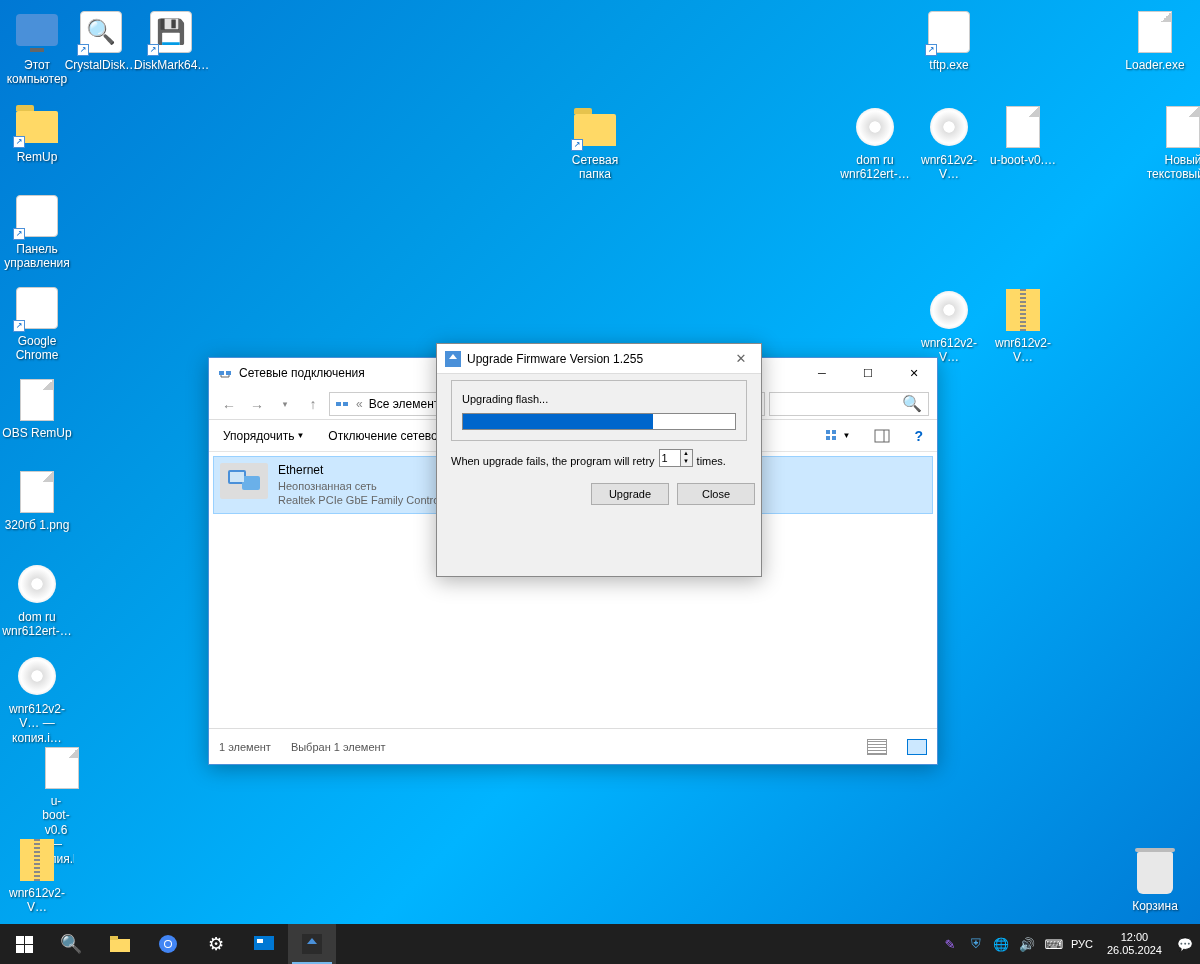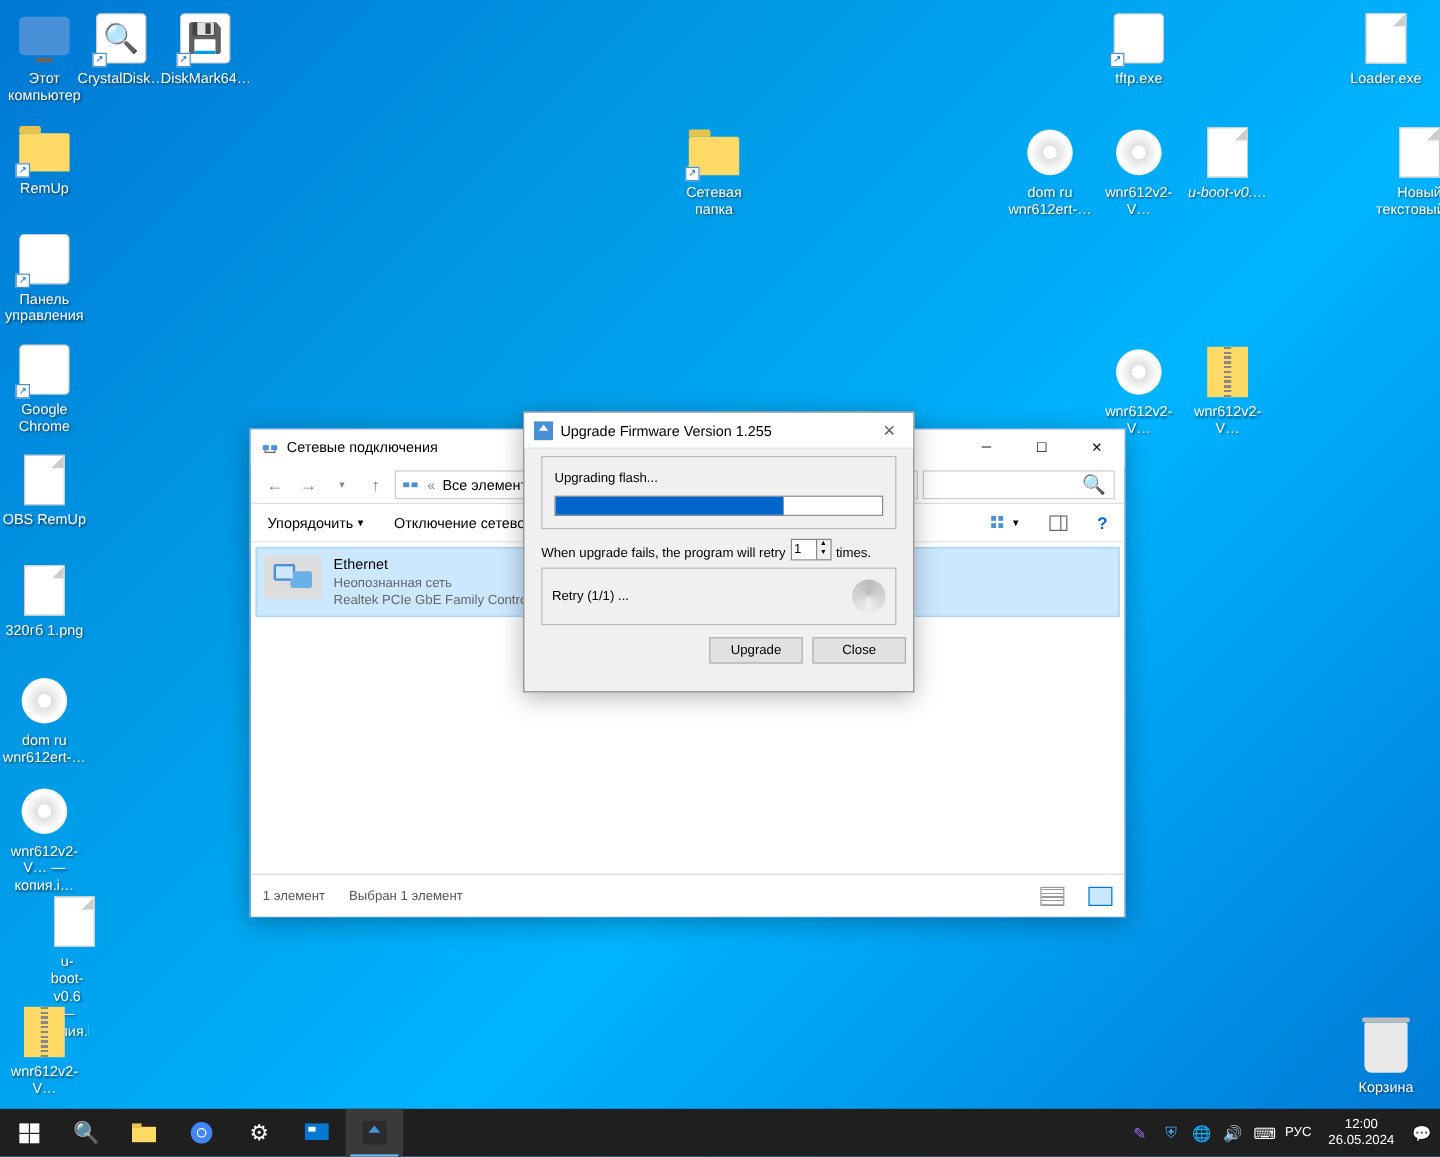--- a/index.html
+++ b/index.html
@@ -179,21 +179,21 @@
         <div class="ico-disc"></div>
       </div>
       <div class="lbl">dom ru wnr612ert-…</div>
     </div>
     <div class="desktop-icon" style="left: 912px; top: 103px;">
       <div class="ico">
         <div class="ico-disc"></div>
       </div>
       <div class="lbl">wnr612v2-V…</div>
     </div>
-    <div class="desktop-icon" style="left: 986px; top: 103px; font-style: italic;">
+    <div class="desktop-icon" style="left: 986px; top: 103px;">
       <div class="ico">
         <div class="ico-file"></div>
       </div>
       <div class="lbl">u-boot-v0.…</div>
     </div>
     <div class="desktop-icon" style="left: 912px; top: 286px;">
       <div class="ico">
         <div class="ico-disc"></div>
       </div>
       <div class="lbl">wnr612v2-V…</div>
@@ -332,24 +332,20 @@
       <span>When upgrade fails, the program will retry</span>
       <div class="spin">
         <input value="1" style="">
         <div class="arrows">
             <div>▲</div>
             <div>▼</div>
           </div>
       </div>
       <span>times.</span>
     </div>
-    <div class="status-box">
-      <span>Retry (1/1) ...</span>
-      <div class="spinner"></div>
-    </div>
   </div>
   <div class="btn-row">
     <button class="btn">Upgrade</button>
     <button class="btn">Close</button>
   </div>
 </div>
 
 <div class="taskbar">
   <div class="task-btn">
       <svg width="17" height="17">

